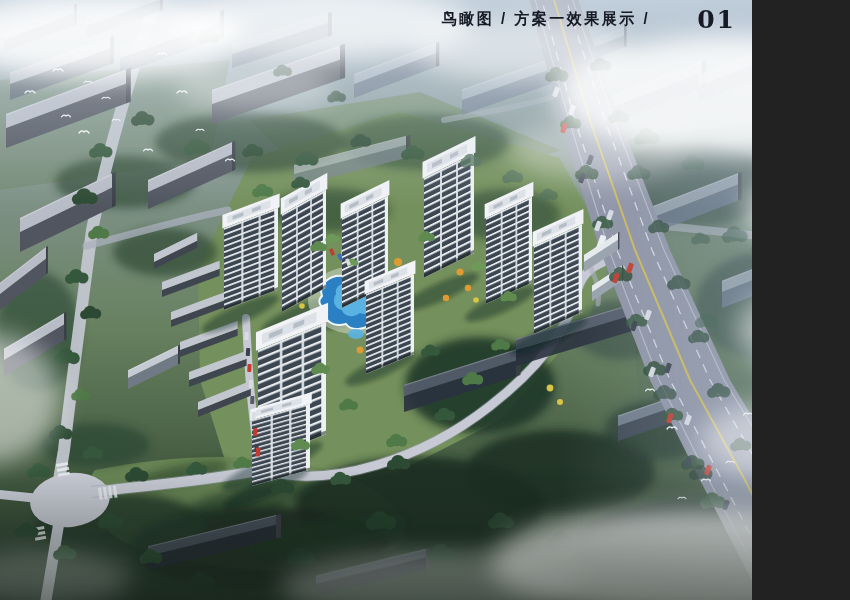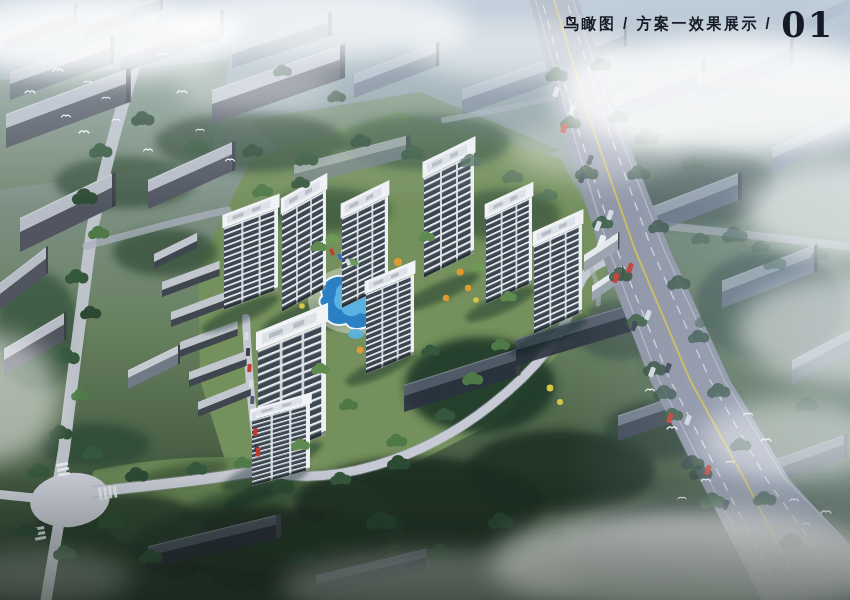--- a/index.html
+++ b/index.html
@@ -1,25 +1,25 @@
 <!DOCTYPE html>
 <html style="--c-title: #151a24; --c-sky_haze: #a9bacb; --c-ground: #5e7854; --c-ground_dark: #1f2f26; --c-lawn: #7e9a63; --c-tree_dark: #1e3226; --c-tree_mid: #35573c; --c-tree_light: #4f7a48; --c-road: #aab0bd; --c-road_light: #c7cad4; --c-highway: #8e94a5; --c-lane_yellow: #d6bf4e; --c-context_roof: #b7bcc6; --c-context_face: #50555f; --c-context_hazy: #8391a3; --c-tower_roof: #f1f3f6; --c-tower_glass: #3c4752; --c-tower_band: #e8ecef; --c-pool: #2a80c2; --c-pool_light: #5ab2e2; --c-accent_orange: #df9b33; --c-accent_yellow: #d8c545; --c-cloud: #ffffff; --c-car_red: #c23b2e; --c-bird: #f4f7fa;"><head>
 <meta charset="utf-8">
 <style>
   html,body{margin:0;padding:0;background:#222;}
-  .stage{position:relative;width:850px;height:600px;overflow:hidden;
+  .stage{position:relative;width:752px;height:600px;overflow:hidden;
          font-family:"Liberation Sans","DejaVu Sans",sans-serif;}
   .stage svg{position:absolute;inset:0;display:block;}
   
   .titlebar{position:absolute;top:7px;right:16px;display:flex;align-items:center;gap:9px;
             color:var(--c-title,#151a24);z-index:5;}
   .t-zh{font-weight:700;font-size:15px;letter-spacing:2.5px;transform:scaleY(1.06);
         font-family:"Liberation Sans","DejaVu Sans",sans-serif;}
-  .t-num{font-weight:700;font-size:35px;line-height:1;letter-spacing:2px;
-         font-family:"DejaVu Serif","Liberation Serif",serif;}
+  .t-num{font-weight:700;font-size:25px;line-height:1;letter-spacing:2px;
+         font-family:"DejaVu Serif","Liberation Serif",serif;margin-left:38px;}
   
   .hwf{fill:var(--c-highway,#8e94a5);}
   .road{stroke:var(--c-road,#aab0bd);fill:none;stroke-linecap:round;}
   .roadl{stroke:var(--c-road_light,#c7cad4);fill:none;stroke-linecap:round;}
   .cf{fill:var(--cf,var(--c-context_face,#50555f));}
   .cr{fill:var(--cr,var(--c-context_roof,#b7bcc6));}
   .ce{fill:var(--ce,#3a3f48);}
   .rf{fill:var(--rf,#3f464f);} .rr{fill:var(--rr,#c2c7cf);}
   .tree{fill:var(--tc,var(--c-tree_mid,#35573c));}
   .bird{stroke:var(--c-bird,#f4f7fa);fill:none;stroke-width:1.3;stroke-linecap:round;}

